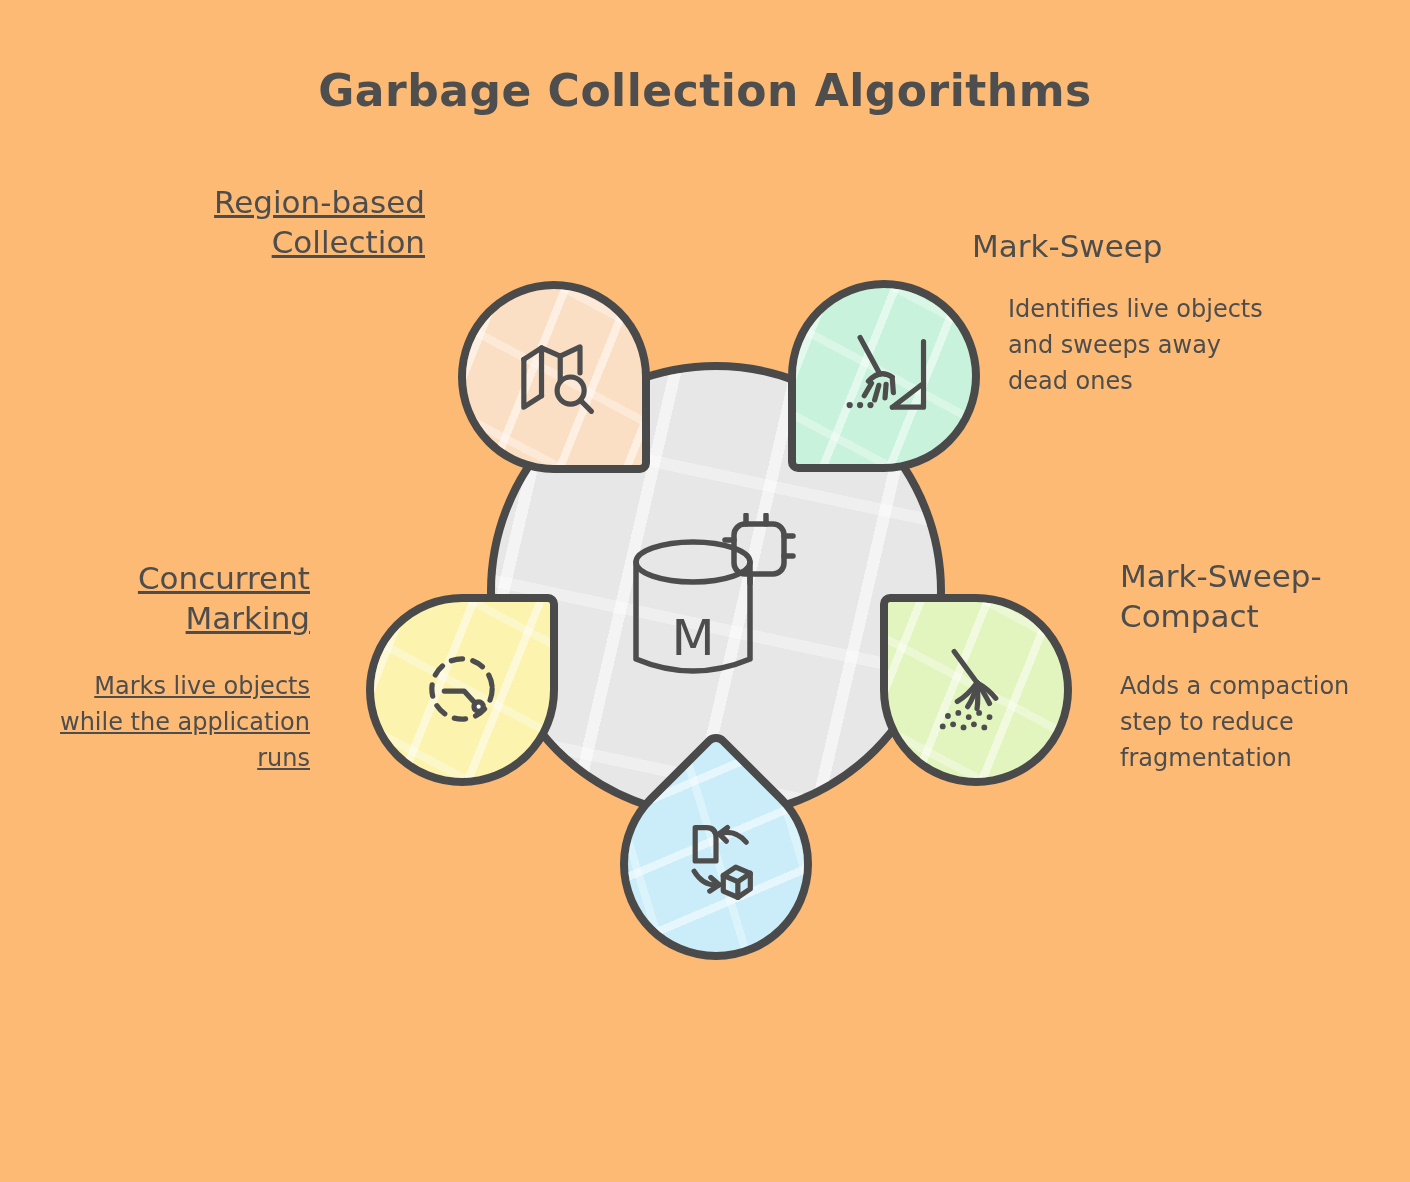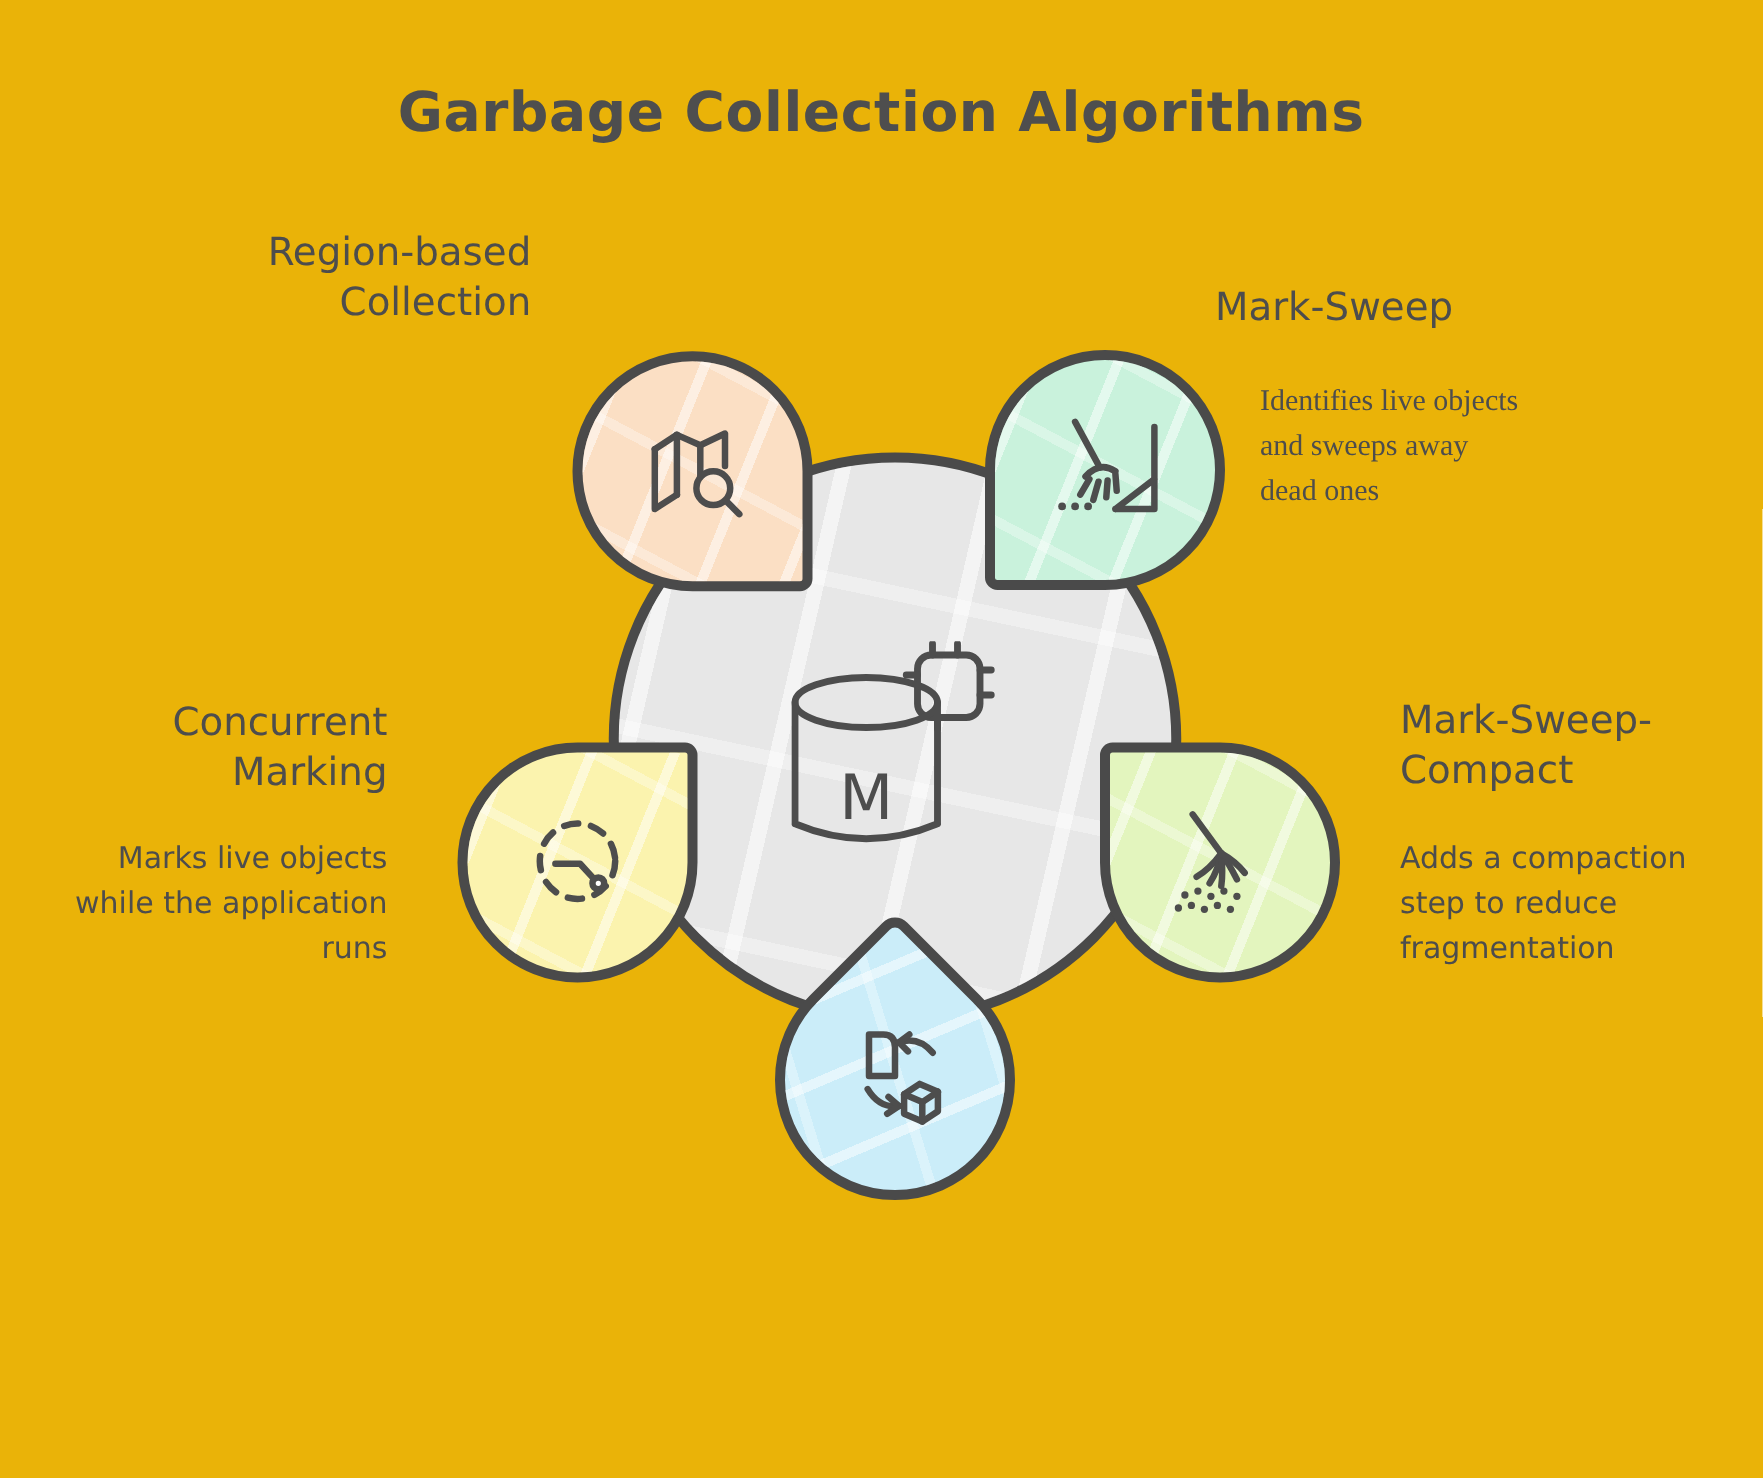--- a/index.html
+++ b/index.html
@@ -1,17 +1,17 @@
 <!DOCTYPE html>
 <html><head>
 <meta charset="utf-8">
 <style>
   html,body{margin:0;padding:0;background:#fff;}
   .canvas{
-    position:relative;width:1410px;height:1182px;overflow:hidden;background:#eab308;
+    position:relative;width:1410px;height:1182px;overflow:hidden;background:#fdba74;
     font-family:"DejaVu Sans","Liberation Sans",sans-serif;color:#4d4d4d;
   }
   .main-title{
     position:absolute;top:36px;left:0;width:100%;text-align:center;
     font-size:44px;font-weight:800;letter-spacing:.5px;color:#4e4e4e;
   }
   
   .center-circle{
     position:absolute;left:487px;top:362px;width:458px;height:458px;
     box-sizing:border-box;border:8px solid #4a4a4a;border-radius:50%;
@@ -44,25 +44,25 @@
   .b-copying .icon{transform:rotate(-45deg);}
   
   .icon svg *{stroke:#4d4d4d;stroke-width:5;fill:none;stroke-linecap:round;stroke-linejoin:round;}
   .icon svg .dot{fill:#4d4d4d;stroke:none;}
   .icon svg .knob{fill:#fff;}
   .center-icon svg *{stroke:#4d4d4d;stroke-width:5.5;fill:none;stroke-linecap:round;stroke-linejoin:round;}
   .center-icon svg text{stroke:none;fill:#4d4d4d;}
   
   .node-title{position:absolute;font-size:31px;line-height:1.3;white-space:pre-line;z-index:4;}
   .node-desc {position:absolute;font-size:24px;line-height:1.5;white-space:pre-line;z-index:4;}
-  .align-right{text-align:right;}
+  .align-right{text-align:right;text-decoration:underline;}
   .t-region    {right:985px;top:182px;width:340px;}
   .d-region    {right:985px;top:288px;width:360px;}
   .t-marksweep {left:972px;top:226px;width:340px;}
-  .d-marksweep {left:1008px;top:303px;width:340px;font-family:Liberation Serif, serif;}
+  .d-marksweep {left:1008px;top:291px;width:340px;}
   .t-compact   {left:1120px;top:556px;width:300px;}
   .d-compact   {left:1120px;top:668px;width:300px;}
   .t-concurrent{right:1100px;top:558px;width:320px;}
   .d-concurrent{right:1100px;top:668px;width:330px;}
   .t-copying   {left:0;top:1002px;width:100%;text-align:center;font-size:35px;}
   .d-copying   {left:0;top:1068px;width:100%;text-align:center;font-size:25px;}
 </style>
 </head>
 <body>
 

